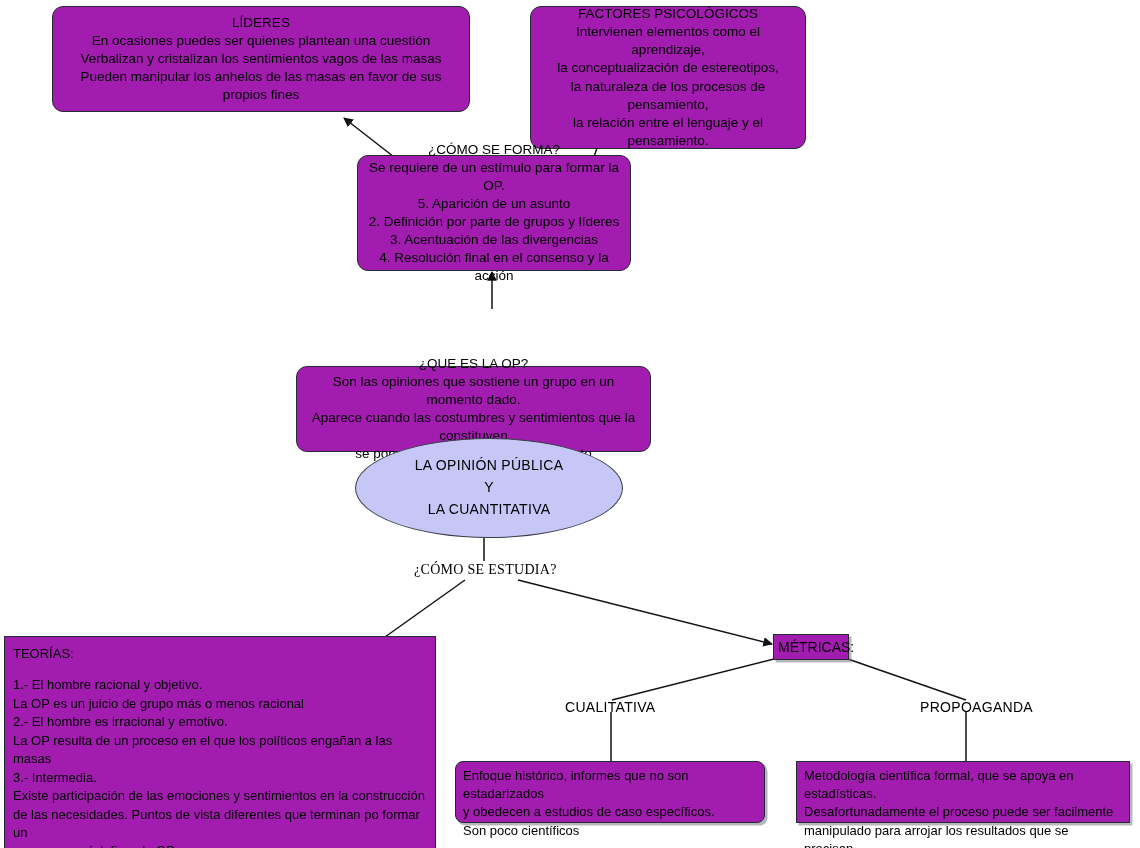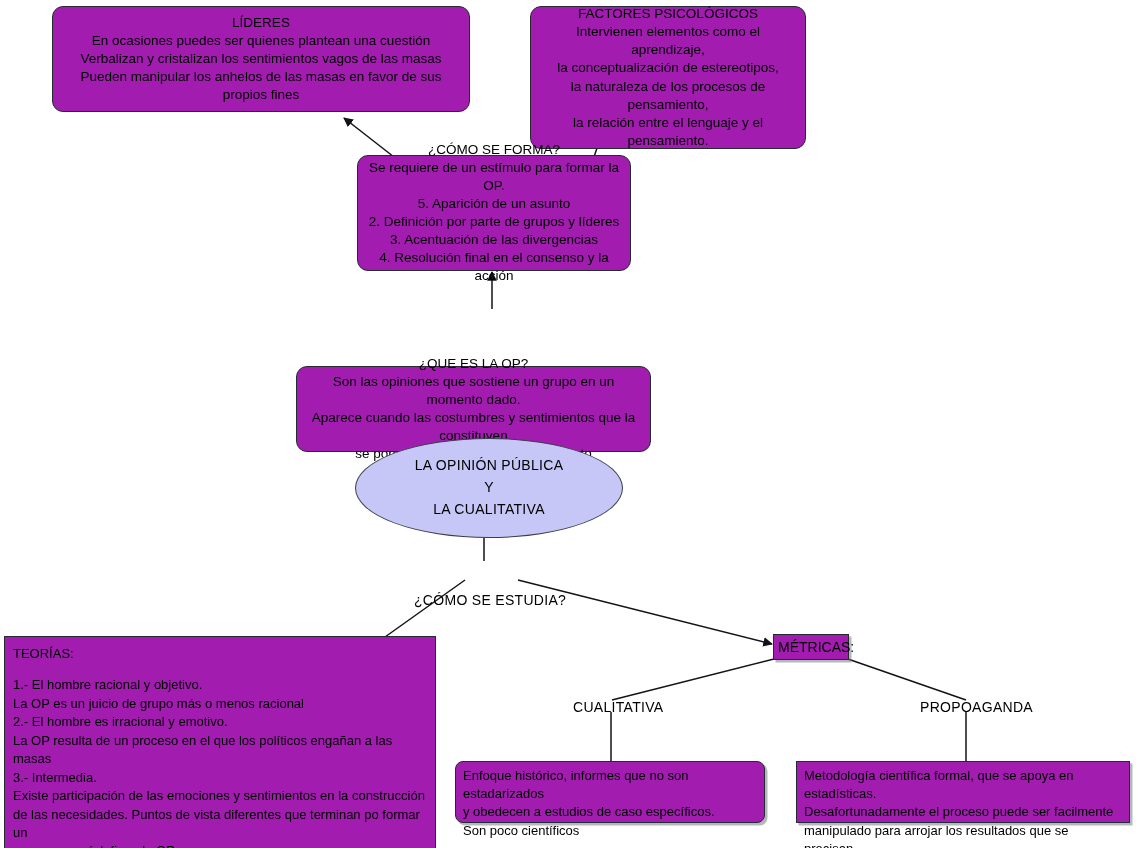--- a/index.html
+++ b/index.html
@@ -143,44 +143,44 @@
   <div class="node rounded center t13p5" style="left:296px; top:323px; width:355px; height:86px;margin-top:43px;">
     <div class="title-line">¿QUE ES LA OP?</div>
     <div>Son las opiniones que sostiene un grupo en un momento dado.
 Aparece cuando las costumbres y sentimientos  que la constituyen
 se ponen a prueba o apoya un conflicto</div>
   </div>
 
   <div class="ellipse t14" style="left:355px; top:438px; width:268px; height:100px;">
     <span>LA OPINIÓN PÚBLICA
 Y
-LA CUALITATIVA</span>
+LA CUANTITATIVA</span>
   </div>
 
-  <div class="linklabel t14" style="left:414px; top:592px;">
+  <div class="linklabel t14" style="left:414px; top:562px;font-family:Liberation Serif, serif;">
     <span>¿CÓMO SE ESTUDIA?</span>
   </div>
 
   <div class="node leftal t13" style="left:4px; top:636px; width:432px; height:248px; padding:8px 8px 8px 8px; border-radius:0;">
     <div style="margin-bottom:14px;">TEORÍAS:</div>
     <div style="line-height:1.42;">1.- El hombre racional y objetivo.
     La OP es un juicio de grupo más o menos racional
 2.- El hombre es irracional y emotivo.
     La OP resulta de un proceso en el que los políticos engañan a las masas
 3.- Intermedia.
     Existe participación de las emociones y sentimientos en la construcción
     de las necesidades. Puntos de vista diferentes que terminan po formar un
     conceso y así definen la OP.</div>
   </div>
 
   <div class="node shadow center t14" style="left:773px; top:634px; width:76px; height:23px; border-radius:0; padding:12px 4px;">
     <span>MÉTRICAS:</span>
   </div>
 
-  <div class="linklabel t14" style="left:565px; top:699px;margin-left:8px;">
+  <div class="linklabel t14" style="left:565px; top:699px;">
     <span>CUALITATIVA</span>
   </div>
 
   <div class="linklabel t14" style="left:920px; top:699px;">
     <span>PROPOAGANDA</span>
   </div>
 
   <div class="node shadow leftal t13" style="left:455px; top:761px; width:310px; height:62px; border-radius:8px; padding:5px 7px;">
     <div style="line-height:1.4;">Enfoque histórico, informes que no son estadarizados
 y obedecen a estudios de caso específicos.

